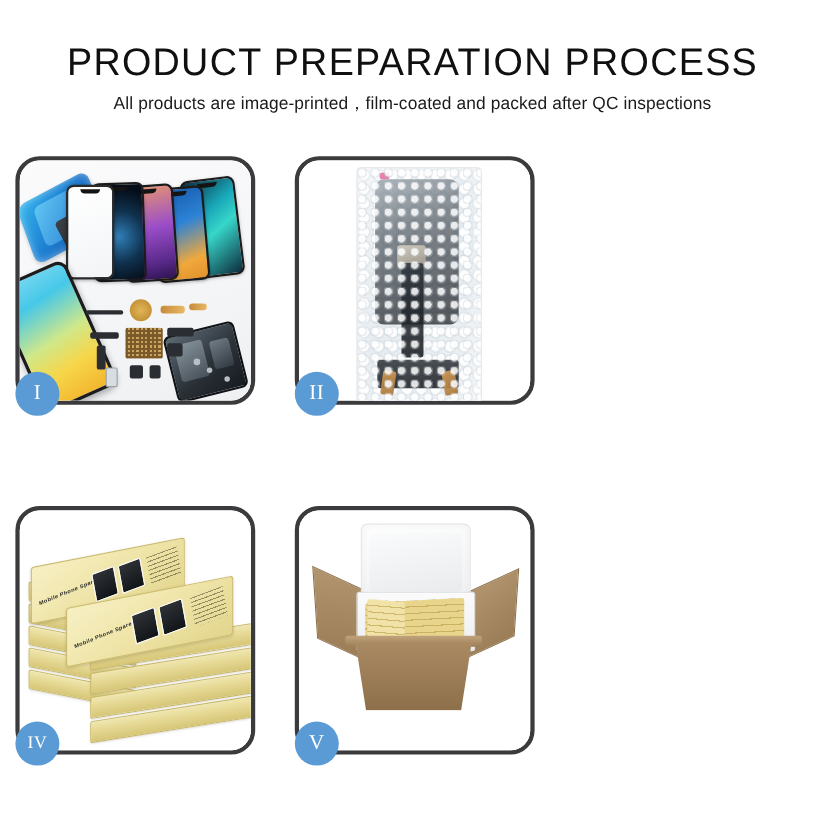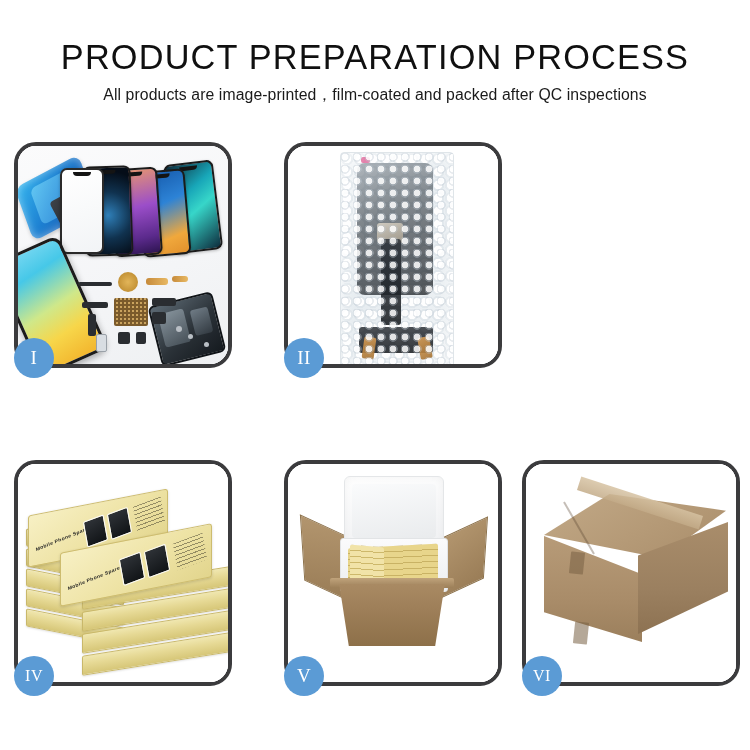--- a/index.html
+++ b/index.html
@@ -70,21 +70,21 @@
     overflow: visible;
   }
   .panel-clip {
     position: absolute;
     inset: 0;
     border-radius: 18px;
     overflow: hidden;
     background: #fdfdfd;
   }
   .p-c0 { left: 0px; }
-  .p-c1 { left: 270px; }
+  .p-c1 { left: 254px; }
   .p-c2 { left: 508px; }
   .p-r0 { top: 0px; }
   .p-r1 { top: 318px; }
 
   
   .step-badge {
     position: absolute;
     left: -4px;
     bottom: -14px;
     width: 40px;
@@ -623,28 +623,14 @@
         <div class="v-foambody"></div>
         <div class="v-gold-rows"></div>
         <div class="v-gold-rows2"></div>
         <div class="v-rim"></div>
         <div class="v-carton-front"></div>
       </div>
     </div>
     <div class="step-badge">V</div>
   </div>
 
-  <div class="step-panel p-c2 p-r1">
-    <div class="panel-clip">
-      <div class="scene" style="background:#ffffff;">
-        <div class="c6-top"></div>
-        <div class="c6-left"></div>
-        <div class="c6-right"></div>
-        <div class="c6-tape"></div>
-        <div class="c6-seam"></div>
-        <div class="c6-tab" style="left:44px; top:88px; transform:rotate(6deg);"></div>
-        <div class="c6-tab" style="left:48px; top:158px; transform:rotate(6deg);"></div>
-      </div>
-    </div>
-    <div class="step-badge wide">VI</div>
-  </div>
 
 </div>
 
 </body></html>

